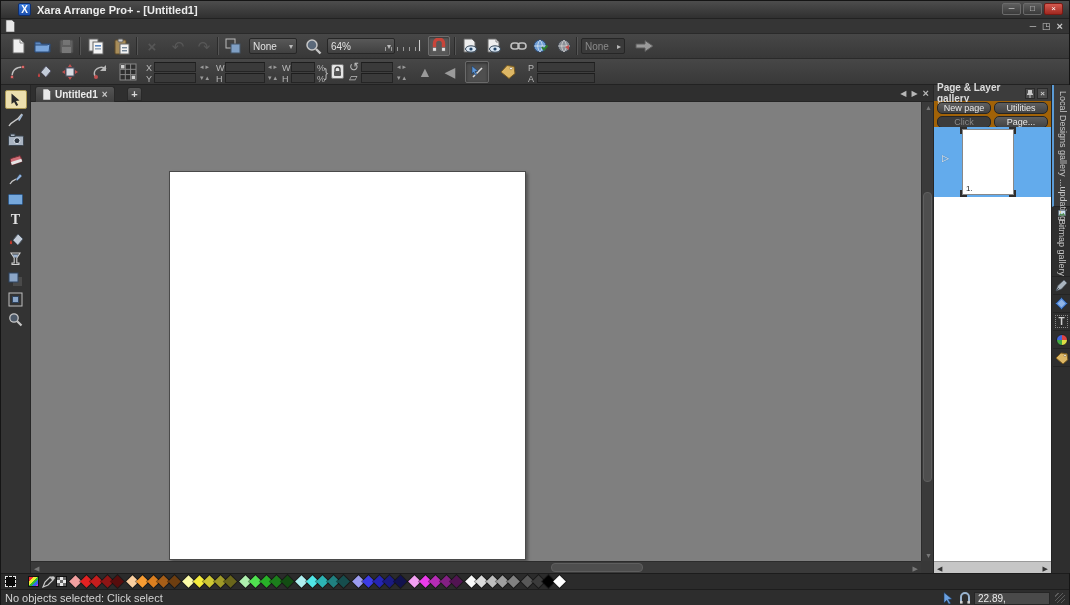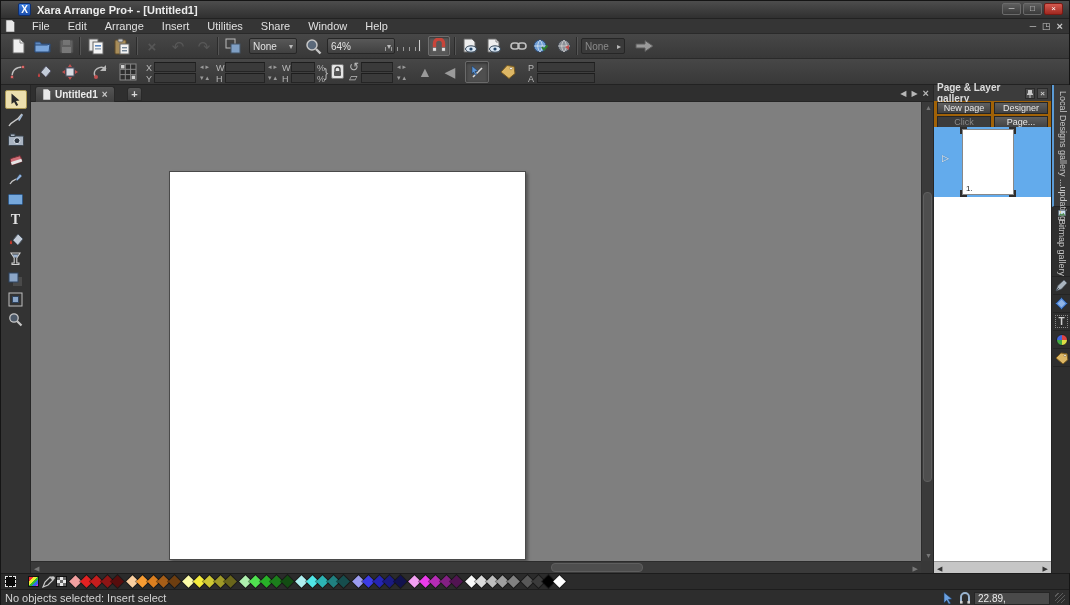--- a/index.html
+++ b/index.html
@@ -85,21 +85,21 @@
   .sb-thumb-v { position:absolute; left:1px; width:9px; background:#4e4e4e; border:1px solid #5e5e5e; border-radius:4px; }
   .sb-thumb-h { position:absolute; top:1px; height:9px; background:#4e4e4e; border:1px solid #5e5e5e; border-radius:4px; }
 
   
   #gallery { position:absolute; left:932px; top:84px; width:118px; height:488px; background:#a16207; border-left:1px solid #262626; }
   .gal-header { height:16px; display:flex; align-items:center; padding:0 3px; background:#3c3c3c; color:#dcdcdc; font-size:10px; font-weight:bold; }
   .gal-header .spacer { flex:1; }
   .gal-hbtn { width:12px; height:11px; margin-left:2px; background:#4c4c4c; border:1px solid #2a2a2a; color:#ccc;
               font-size:8px; display:flex; align-items:center; justify-content:center; }
   .gal-btnrow { display:flex; gap:3px; padding:1px 3px; }
-  .gal-btn { flex:1; height:12px; background:linear-gradient(#5f5f5f,#424242); border:1px solid #262626; border-radius:0;
+  .gal-btn { flex:1; height:12px; background:linear-gradient(#5f5f5f,#424242); border:1px solid #262626; border-radius:5px;
              color:#e8e8e8; font-size:9px; line-height:10px; text-align:center; }
   .gal-btn.disabled { color:#8a8a8a; background:#3c3c3c; }
   .gal-content { position:absolute; left:0; top:42px; right:0; bottom:12px; background:#fff; overflow:hidden; }
   .gal-selected { position:absolute; left:0; top:0; width:100%; height:70px; background:#63abec; }
   .gal-expand { position:absolute; left:8px; top:26px; color:#fff; font-size:9px; text-shadow:0 0 1px #345; }
   .page-thumb { position:absolute; left:28px; top:2px; width:52px; height:66px; background:#fff; border:1px solid #888; }
   .corner { position:absolute; width:7px; height:7px; border:0 solid #2e2e2e; }
   .c-tl { left:-3px; top:-3px; border-left-width:2px; border-top-width:2px; }
   .c-tr { right:-3px; top:-3px; border-right-width:2px; border-top-width:2px; }
   .c-bl { left:-3px; bottom:-3px; border-left-width:2px; border-bottom-width:2px; }
@@ -157,21 +157,20 @@
       <div class="winbtn close">×</div>
     </div>
   </div>
 
   <div id="menubar">
     <span class="menu-doc-icon">
       <svg width="10" height="12" viewBox="0 0 10 12">
           <path d="M1 0h6l2.5 2.5V12H1z" fill="#e8e8e8" stroke="#555" stroke-width=".6"></path>
         </svg>
     </span>
-    <span id="menu-items"><span class="menu-item">File</span><span class="menu-item">Edit</span><span class="menu-item">Arrange</span><span class="menu-item">Insert</span><span class="menu-item">Utilities</span><span class="menu-item">Share</span><span class="menu-item">Window</span><span class="menu-item">Help</span></span>
     <div class="docbtns">
       <span class="docbtn">─</span>
       <span class="docbtn">◳</span>
       <span class="docbtn" style="font-size:11px;font-weight:bold;">×</span>
     </div>
   </div>
 
   <div id="toolbar1" class="toolbar">
     <div class="tb-item ibtn" style="left:6px">
       <svg width="14" height="16" viewBox="0 0 14 16">
@@ -509,21 +508,21 @@
       <span class="gal-hbtn">
         <svg width="8" height="9" viewBox="0 0 8 9">
             <path d="M2 1h4v3l1 1v1H1V5l1-1z" fill="#c8c8c8"></path>
             <line x1="4" y1="6" x2="4" y2="9" stroke="#c8c8c8"></line>
           </svg>
       </span>
       <span class="gal-hbtn">×</span>
     </div>
     <div class="gal-btnrow">
       <div class="gal-btn">New page</div>
-      <div class="gal-btn">Designer</div>
+      <div class="gal-btn">Utilities</div>
     </div>
     <div class="gal-btnrow">
       <div class="gal-btn disabled">Click</div>
       <div class="gal-btn">Page...</div>
     </div>
     <div class="gal-content">
       <div class="gal-selected">
         <span class="gal-expand">▷</span>
         <div class="page-thumb">
           <div class="corner c-tl"></div>
@@ -635,21 +634,21 @@
         <div class="swatch" style="left: 452px; background: rgb(88, 88, 88);"></div>
         <div class="swatch" style="left: 462.5px; background: rgb(59, 59, 59);"></div>
         <div class="swatch" style="left: 473px; background: rgb(0, 0, 0);">
           <span class="swmark">*</span>
         </div>
         <div class="swatch" style="left: 483.5px; background: rgb(255, 255, 255);"></div>
       </div>
   </div>
 
   <div id="statusbar">
-    <span id="status-msg">No objects selected: Insert select</span>
+    <span id="status-msg">No objects selected: Click select</span>
     <div class="status-right">
       <span>
         <svg width="13" height="13" viewBox="0 0 13 13">
             <path d="M1 0.5l8 6.5-3.6.5 2.2 3.8-1.8.9-2.1-3.9L1 11z" fill="#6aa0e0" stroke="#1c3b60" stroke-width=".6"></path>
           </svg>
       </span>
       <span>
         <svg width="12" height="12" viewBox="0 0 12 12">
             <path d="M2 9V5a4 4 0 0 1 8 0v4" fill="none" stroke="#9ab4d0" stroke-width="2"></path>
             <rect x="1" y="9" width="2.6" height="2.6" fill="#d0d0d0"></rect>

